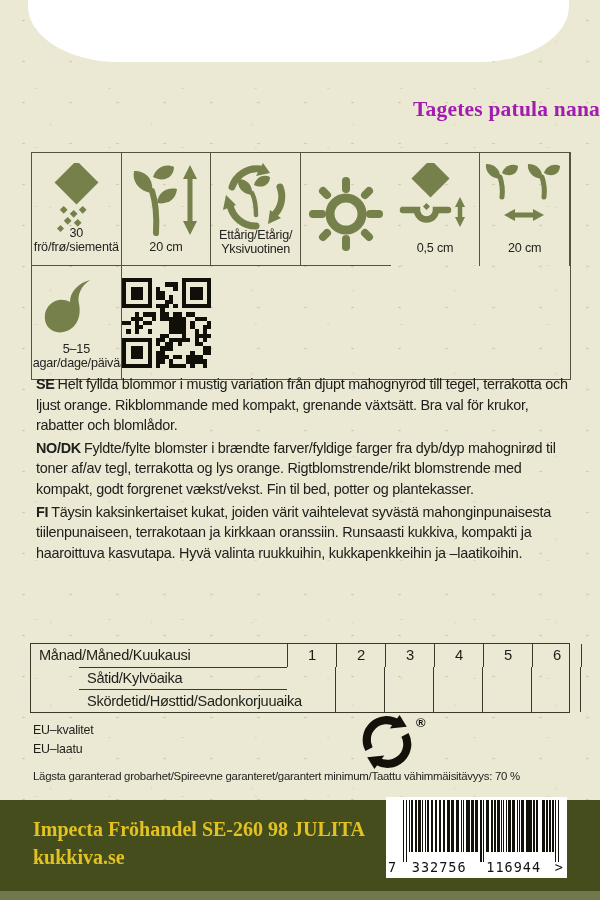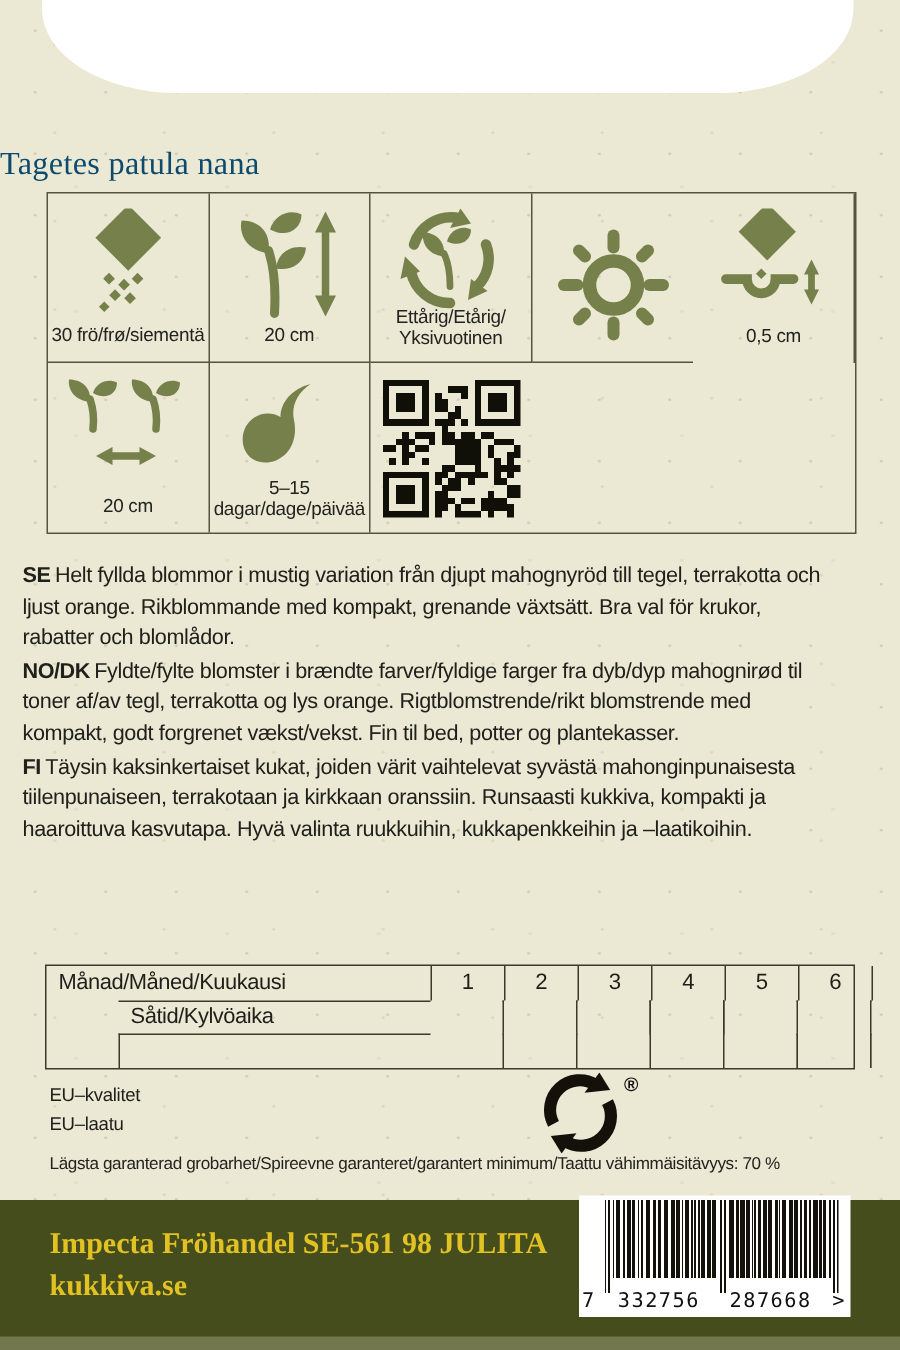--- a/index.html
+++ b/index.html
@@ -8,39 +8,39 @@
        background:#ebe8d3;
        background-image:radial-gradient(#dcd8c1 1px,transparent 1.2px),
                         radial-gradient(#d2cdb4 1px,transparent 1.2px),
                         radial-gradient(#e2dfc9 1.4px,transparent 1.6px);
        background-size:73px 59px,47px 41px,101px 83px;}
   .abs{position:absolute;}
   
   .notch{left:28px;top:0;width:541px;height:62px;background:#ffffff;
          border-radius:0 0 90px 90px / 0 0 56px 56px;}
   
-  .title{left:0;top:97px;width:100%;text-align:left;
-         font-family:"Liberation Serif",serif;font-weight:normal;
-         font-size:21.5px;color:#0c4a6e;letter-spacing:.2px;}
-  
-  .grid{left:31px;top:128px;width:538px;height:226px;
-        display:grid;grid-template-columns:repeat(5,1fr);grid-template-rows:1fr 1fr;
+  .title{left:0;top:97px;width:100%;text-align:right;
+         font-family:"Liberation Serif",serif;font-weight:bold;
+         font-size:21.5px;color:#a21caf;letter-spacing:.2px;}
+  
+  .grid{left:31px;top:152px;width:538px;height:226px;
+        display:grid;grid-template-columns:repeat(6,1fr);grid-template-rows:1fr 1fr;
         border:1px solid #55523d;}
   .cell{border-right:1px solid #55523d;border-bottom:1px solid #55523d;
         display:flex;flex-direction:column;align-items:center;justify-content:flex-end;
         position:relative;overflow:hidden;}
   .cell:nth-child(4n){border-right:none;}
   .cell:nth-child(n+5){border-bottom:none;}
   .icon-box{position:absolute;top:10px;left:0;right:0;display:flex;justify-content:center;}
   .caption{font-size:12.6px;line-height:13.5px;text-align:center;color:#232320;
            white-space:pre-line;margin-bottom:11px;letter-spacing:-.2px;}
   .cap-lift{margin-bottom:9px;margin-top:42px;}
   .qr-wrap{position:absolute;inset:0;display:flex;align-items:center;justify-content:center;}
   
-  .descs{left:15px;top:374px;width:543px;}
+  .descs{left:36px;top:374px;width:543px;}
   .para{font-size:14.4px;line-height:20.6px;letter-spacing:-.25px;margin:0 0 2px 0;color:#20201c;}
   .para b{letter-spacing:-.3px;margin-right:3px;}
   
   .cal{left:30px;top:643px;width:540px;border:1.5px solid #3b392a;
        display:grid;grid-template-columns:256px repeat(12,1fr);box-sizing:border-box;text-align:center;}
   .cal > div{height:22.6px;box-sizing:border-box;display:flex;align-items:center;}
   .cal .lab{padding-left:8px;font-size:14.6px;letter-spacing:-.3px;}
   .cal .mo{justify-content:center;font-size:14.8px;border-left:1.5px solid #3b392a;}
   .cal .r2{border-top:1.5px solid #3b392a;margin-left:48px;}
   
@@ -438,20 +438,21 @@
   <div class="mo r2" style="background: rgb(60, 69, 28);"></div>
   <div class="mo r2"></div>
   <div class="mo r2"></div>
   <div class="mo r2"></div>
   <div class="mo r2"></div>
   <div class="mo r2"></div>
   <div class="mo r2"></div>
   <div class="mo r2"></div>
   <div class="mo r2"></div>
 
+  <div class="lab r2">Skördetid/Høsttid/Sadonkorjuuaika</div>
   <div class="mo r2"></div>
   <div class="mo r2"></div>
   <div class="mo r2"></div>
   <div class="mo r2"></div>
   <div class="mo r2"></div>
   <div class="mo r2" style="background: rgb(125, 138, 100);"></div>
   <div class="mo r2" style="background: rgb(125, 138, 100);"></div>
   <div class="mo r2" style="background: rgb(125, 138, 100);"></div>
   <div class="mo r2" style="background: rgb(125, 138, 100);"></div>
   <div class="mo r2" style="background: rgb(125, 138, 100);"></div>
@@ -471,21 +472,21 @@
     <path d="M50,22 A22,22 0 0 1 19,51" stroke="#14110b" stroke-width="9" stroke-linecap="butt"></path>
     <path d="M8,47 L27,45 L16,60 Z" fill="#14110b"></path>
   </svg>
   <span class="r">®</span>
 </div>
 
 <div class="abs guarantee">Lägsta garanterad grobarhet/Spireevne garanteret/garantert minimum/Taattu vähimmäisitävyys: 70 %</div>
 
 <div class="abs band"></div>
 <div class="abs address">
-  <div>Impecta Fröhandel SE-561 98 JULITA</div>
+  <div>Impecta Fröhandel SE-260 98 JULITA</div>
   <div>kukkiva.se</div>
 </div>
 
 <div class="abs bc-box">
   <svg class="bc-bars" preserveAspectRatio="none" fill="#14110b" shape-rendering="crispEdges" viewBox="0 0 170.00000000000003 62">
       <rect x="0" y="0" width="1.4" height="62"></rect>
       <rect x="2.8" y="0" width="1.4" height="62"></rect>
       <rect x="6.199999999999999" y="0" width="1" height="52"></rect>
       <rect x="8.2" y="0" width="3" height="52"></rect>
       <rect x="13.2" y="0" width="2" height="52"></rect>
@@ -529,18 +530,18 @@
       <rect x="151.8" y="0" width="3" height="52"></rect>
       <rect x="155.8" y="0" width="2" height="52"></rect>
       <rect x="158.8" y="0" width="2" height="52"></rect>
       <rect x="162.8" y="0" width="2" height="52"></rect>
       <rect x="165.8" y="0" width="1.4" height="62"></rect>
       <rect x="168.60000000000002" y="0" width="1.4" height="62"></rect>
     </svg>
   <div class="bc-digits">
     <span class="lead">7</span>
     <span class="grp">332756</span>
-    <span class="grp">287668</span>
+    <span class="grp">116944</span>
     <span class="trail">&gt;</span>
   </div>
 </div>
 
 <div class="abs band-strip"></div>
 
 </body></html>

